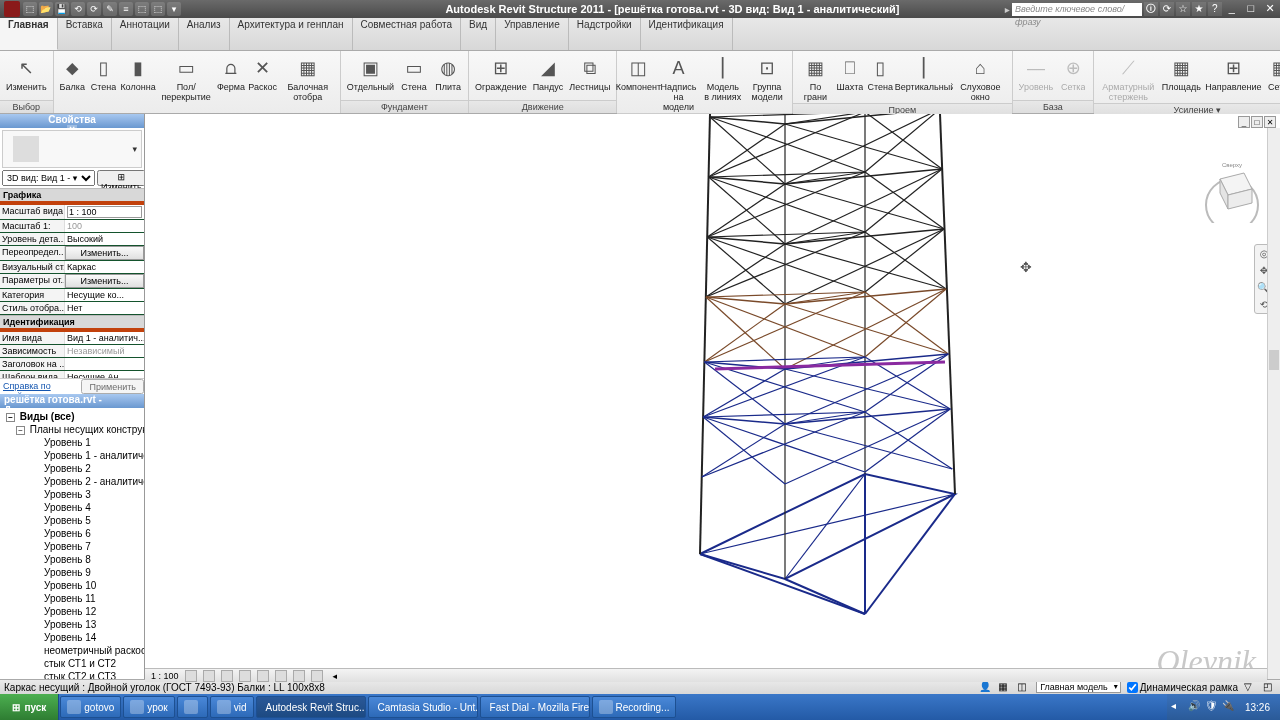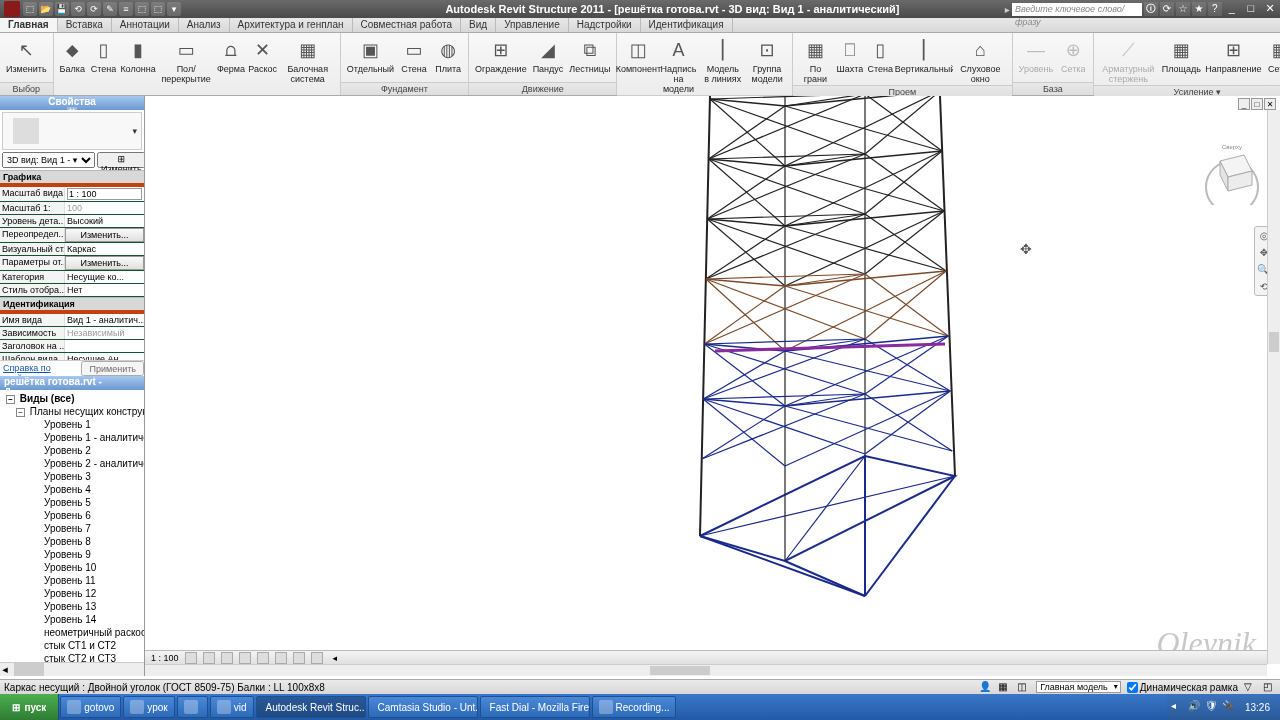--- a/index.html
+++ b/index.html
@@ -10,21 +10,21 @@
 .titlebar .tb-left { width: 340px; display:flex; align-items:center; gap:3px; padding-left:4px;}
 .titlebar .tb-left .qat { display:flex; gap:2px; }
 .titlebar .tb-left .qat span { width:14px; height:14px; background:rgba(255,255,255,0.15); display:inline-block; border-radius:2px; font-size:9px; text-align:center; line-height:14px; }
 .titlebar .tb-center { flex:1; text-align:center; font-size:11px; font-weight:bold; white-space:nowrap; overflow:hidden; }
 .titlebar .tb-right { display:flex; align-items:center; gap:2px; padding-right:2px;}
 .titlebar .search { width:130px; height:13px; background:#fff; color:#888; font-style:italic; font-size:9px; padding:0 3px; line-height:13px; }
 .titlebar .tb-right span.icon { width:14px; height:14px; display:inline-block; background:rgba(255,255,255,0.1); font-size:10px; text-align:center; line-height:14px;}
 .titlebar .winbtns span { width:16px; height:14px; display:inline-block; text-align:center; line-height:13px; }
 
 
-.tabbar { height: 15px; background: linear-gradient(#e8e8e8,#d8d8d8); border-bottom:1px solid #aaa; display:flex; font-size:10px; }
+.tabbar { height: 33px; background: linear-gradient(#e8e8e8,#d8d8d8); border-bottom:1px solid #aaa; display:flex; font-size:10px; }
 .tabbar .tab { padding: 1px 8px; border-right:1px solid #bbb; color:#333; cursor:pointer; }
 .tabbar .tab.active { background:#f5f5f5; border-bottom:1px solid #f5f5f5; font-weight:bold; }
 
 
 .ribbon { height: 63px; background: linear-gradient(#f8f8f8,#ececec); border-bottom:1px solid #aaa; display:flex; }
 .rgroup { border-right:1px solid #ccc; display:flex; flex-direction:column; }
 .rbuttons { flex:1; display:flex; align-items:flex-start; padding:2px 3px 0;}
 .rbtn { display:flex; flex-direction:column; align-items:center; padding:1px 3px; cursor:pointer; min-width:28px; }
 .rbtn .ricon { width:28px; height:28px; display:flex; align-items:center; justify-content:center; font-size:18px; color:#555;}
 .rbtn .rlab { font-size:9px; text-align:center; line-height:10px; color:#222; max-width:58px; overflow:hidden;}
@@ -185,21 +185,21 @@
         <div class="rbtn">
           <div class="ricon">⩍</div>
           <div class="rlab">Ферма</div>
         </div>
         <div class="rbtn">
           <div class="ricon">✕</div>
           <div class="rlab">Раскос</div>
         </div>
         <div class="rbtn">
           <div class="ricon">▦</div>
-          <div class="rlab">Балочная система</div>
+          <div class="rlab">Балочная отобра</div>
         </div>
       </div>
     </div>
     <div class="rgroup">
       <div class="rbuttons">
         <div class="rbtn">
           <div class="ricon">▣</div>
           <div class="rlab">Отдельный</div>
         </div>
         <div class="rbtn">
@@ -559,21 +559,21 @@
     <div class="vscroll">
         <div class="thumb"></div>
       </div>
     <div class="hscroll">
         <div class="thumb"></div>
       </div>
   </div>
 </div>
 
 <div class="statusbar">
-  <span>Каркас несущий : Двойной уголок (ГОСТ 8509-75) Балки : LL 100x8x8</span>
+  <span>Каркас несущий : Двойной уголок (ГОСТ 7493-93) Балки : LL 100x8x8</span>
   <span class="fill"></span>
   <span class="ico">👤</span>
   <span class="ico">▦</span>
   <span class="ico">◫</span>
   <span class="combo">Главная модель</span>
   <span class="chk">
       <input type="checkbox" checked="" style="">
       <span>Динамическая рамка</span>
     </span>
   <span class="ico">▽</span>

